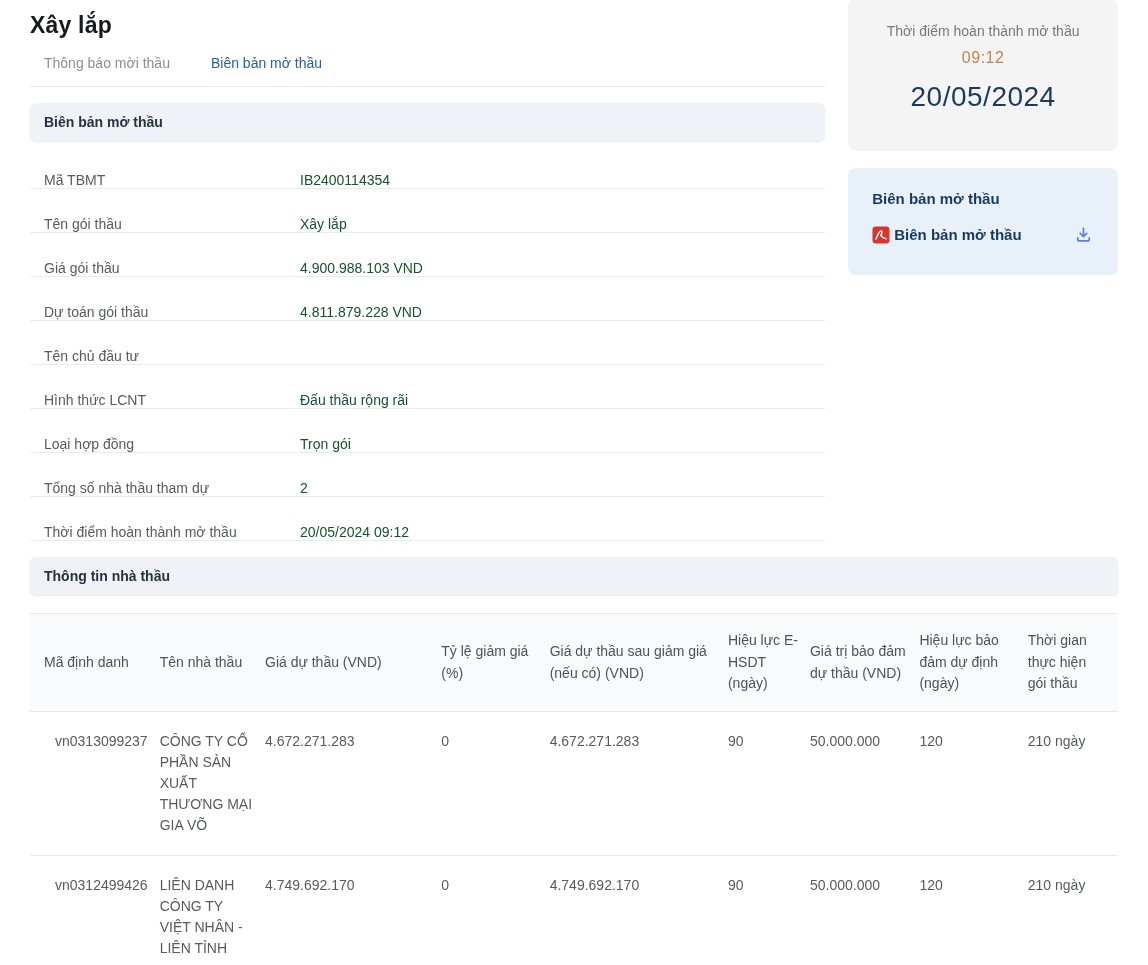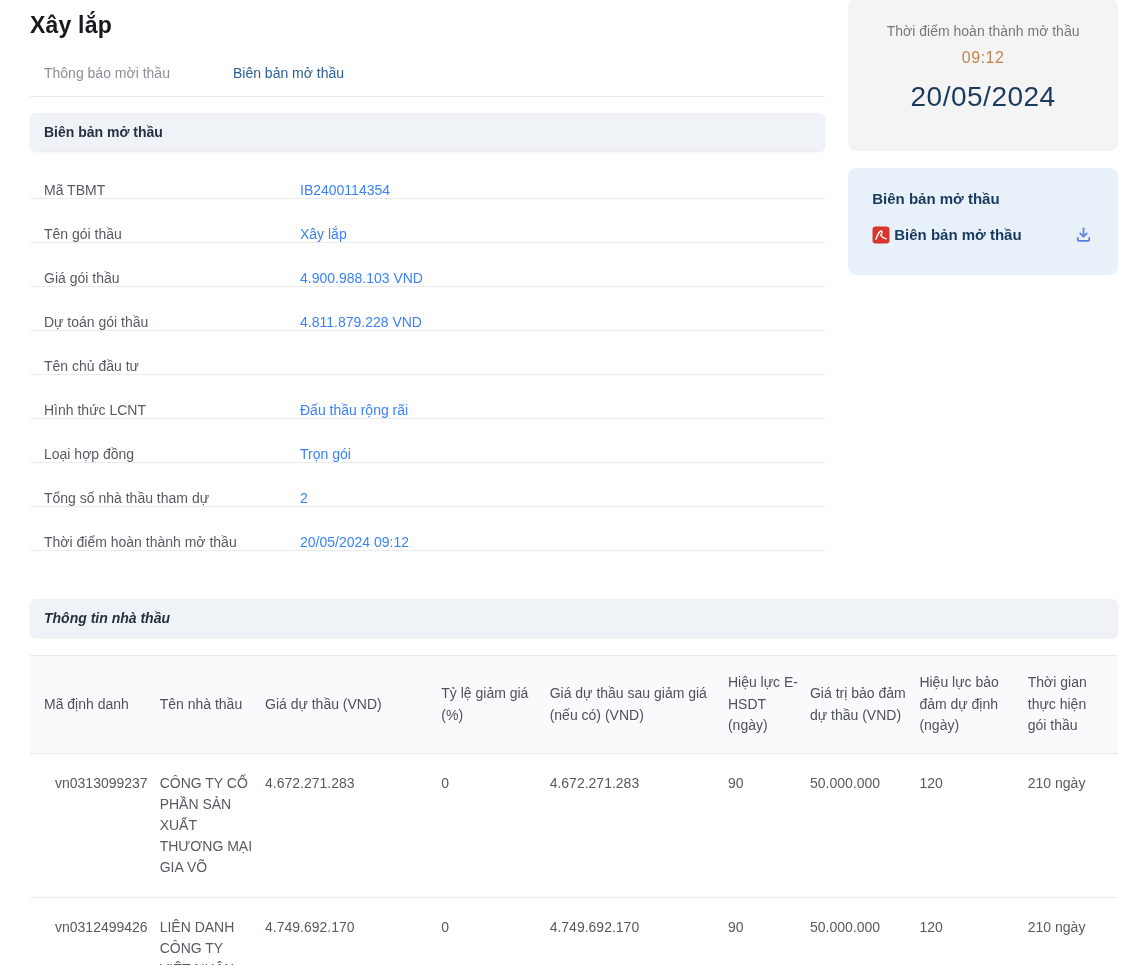--- a/index.html
+++ b/index.html
@@ -13,21 +13,21 @@
 
   
   .page-title {
     font-size: 23px; font-weight: 700; color: #17191d; letter-spacing: .2px;
   }
   .content-row { display: flex; gap: 23px; align-items: flex-start; }
   .main-col { width: 796px; }
   .aside-col { width: 270px; margin-top: -40px; }
 
   .tabs {
-    display: flex; gap: 63px; margin-top: 26px;
+    display: flex; gap: 41px; margin-top: 16px;
     padding: 0 0 15px 14px; border-bottom: 1px solid #e7e9ec;
   }
   .tab { font-size: 14px; cursor: pointer; }
   .tab.inactive { color: #8b9096; }
   .tab.active { color: #2b5f97; font-weight: 500; }
 
   
   .section-box {
     background: #eff2f6; border-radius: 6px;
     box-shadow: 0 1px 2px rgba(16,24,40,.10);
@@ -35,21 +35,21 @@
   }
   .section-box.first { margin-top: 16px; }
 
   
   .details { margin-top: 4px; }
   .detail-row {
     display: flex; align-items: flex-end; min-height: 44px;
     border-bottom: 1px solid #e9ebee; padding: 0 0 0 14px;
   }
   .detail-label { width: 256px; flex: none; color: #565b61; }
-  .detail-value { flex: 1; color: #3b82f6; }
+  .detail-value { flex: 1; color: #14532d; }
 
   
   .time-card {
     background: #f4f4f5; border-radius: 8px; text-align: center;
     padding: 24px 16px 38px 16px;
   }
   .time-card .label { color: #75797e; font-size: 14px; }
   .time-card .hour { color: #c0854a; font-size: 16px; margin-top: 10px; letter-spacing: .5px; }
   .time-card .date { color: #1b3a5e; font-size: 28px; font-weight: 500; margin-top: 14px; letter-spacing: .5px; }
 
@@ -57,21 +57,21 @@
     background: #e8f1fa; border-radius: 8px; margin-top: 17px;
     padding: 22px 24px 30px 24px;
   }
   .doc-card .doc-title { color: #17395e; font-weight: 700; font-size: 15px; }
   .doc-row { display: flex; align-items: center; margin-top: 17px; }
   .pdf-icon { width: 18px; height: 18px; flex: none; display: inline-block; }
   .doc-link { color: #17395e; font-weight: 700; font-size: 15px; margin-left: 4px; cursor: pointer; }
   .download-btn { margin-left: auto; cursor: pointer; display: inline-flex; padding: 2px; }
 
   
-  .section-box.second { margin-top: 48px; font-style: italic; }
+  .section-box.second { margin-top: 16px; }
   .bidders-table { width: 100%; border-collapse: collapse; margin-top: 18px; table-layout: fixed; }
   .bidders-table thead th {
     background: #f9fafb; border-top: 1px solid #e7e9ec; border-bottom: 1px solid #e7e9ec;
     font-weight: 400; color: #4e5359; text-align: left; vertical-align: middle;
     padding: 16px 12px 16px 0; height: 82px; line-height: 1.55;
   }
   .bidders-table thead th:first-child { padding-left: 14px; }
   .bidders-table tbody td {
     vertical-align: top; color: #565b61; text-align: left;
     padding: 19px 12px 19px 0; border-bottom: 1px solid #e9ebee; line-height: 1.5;

